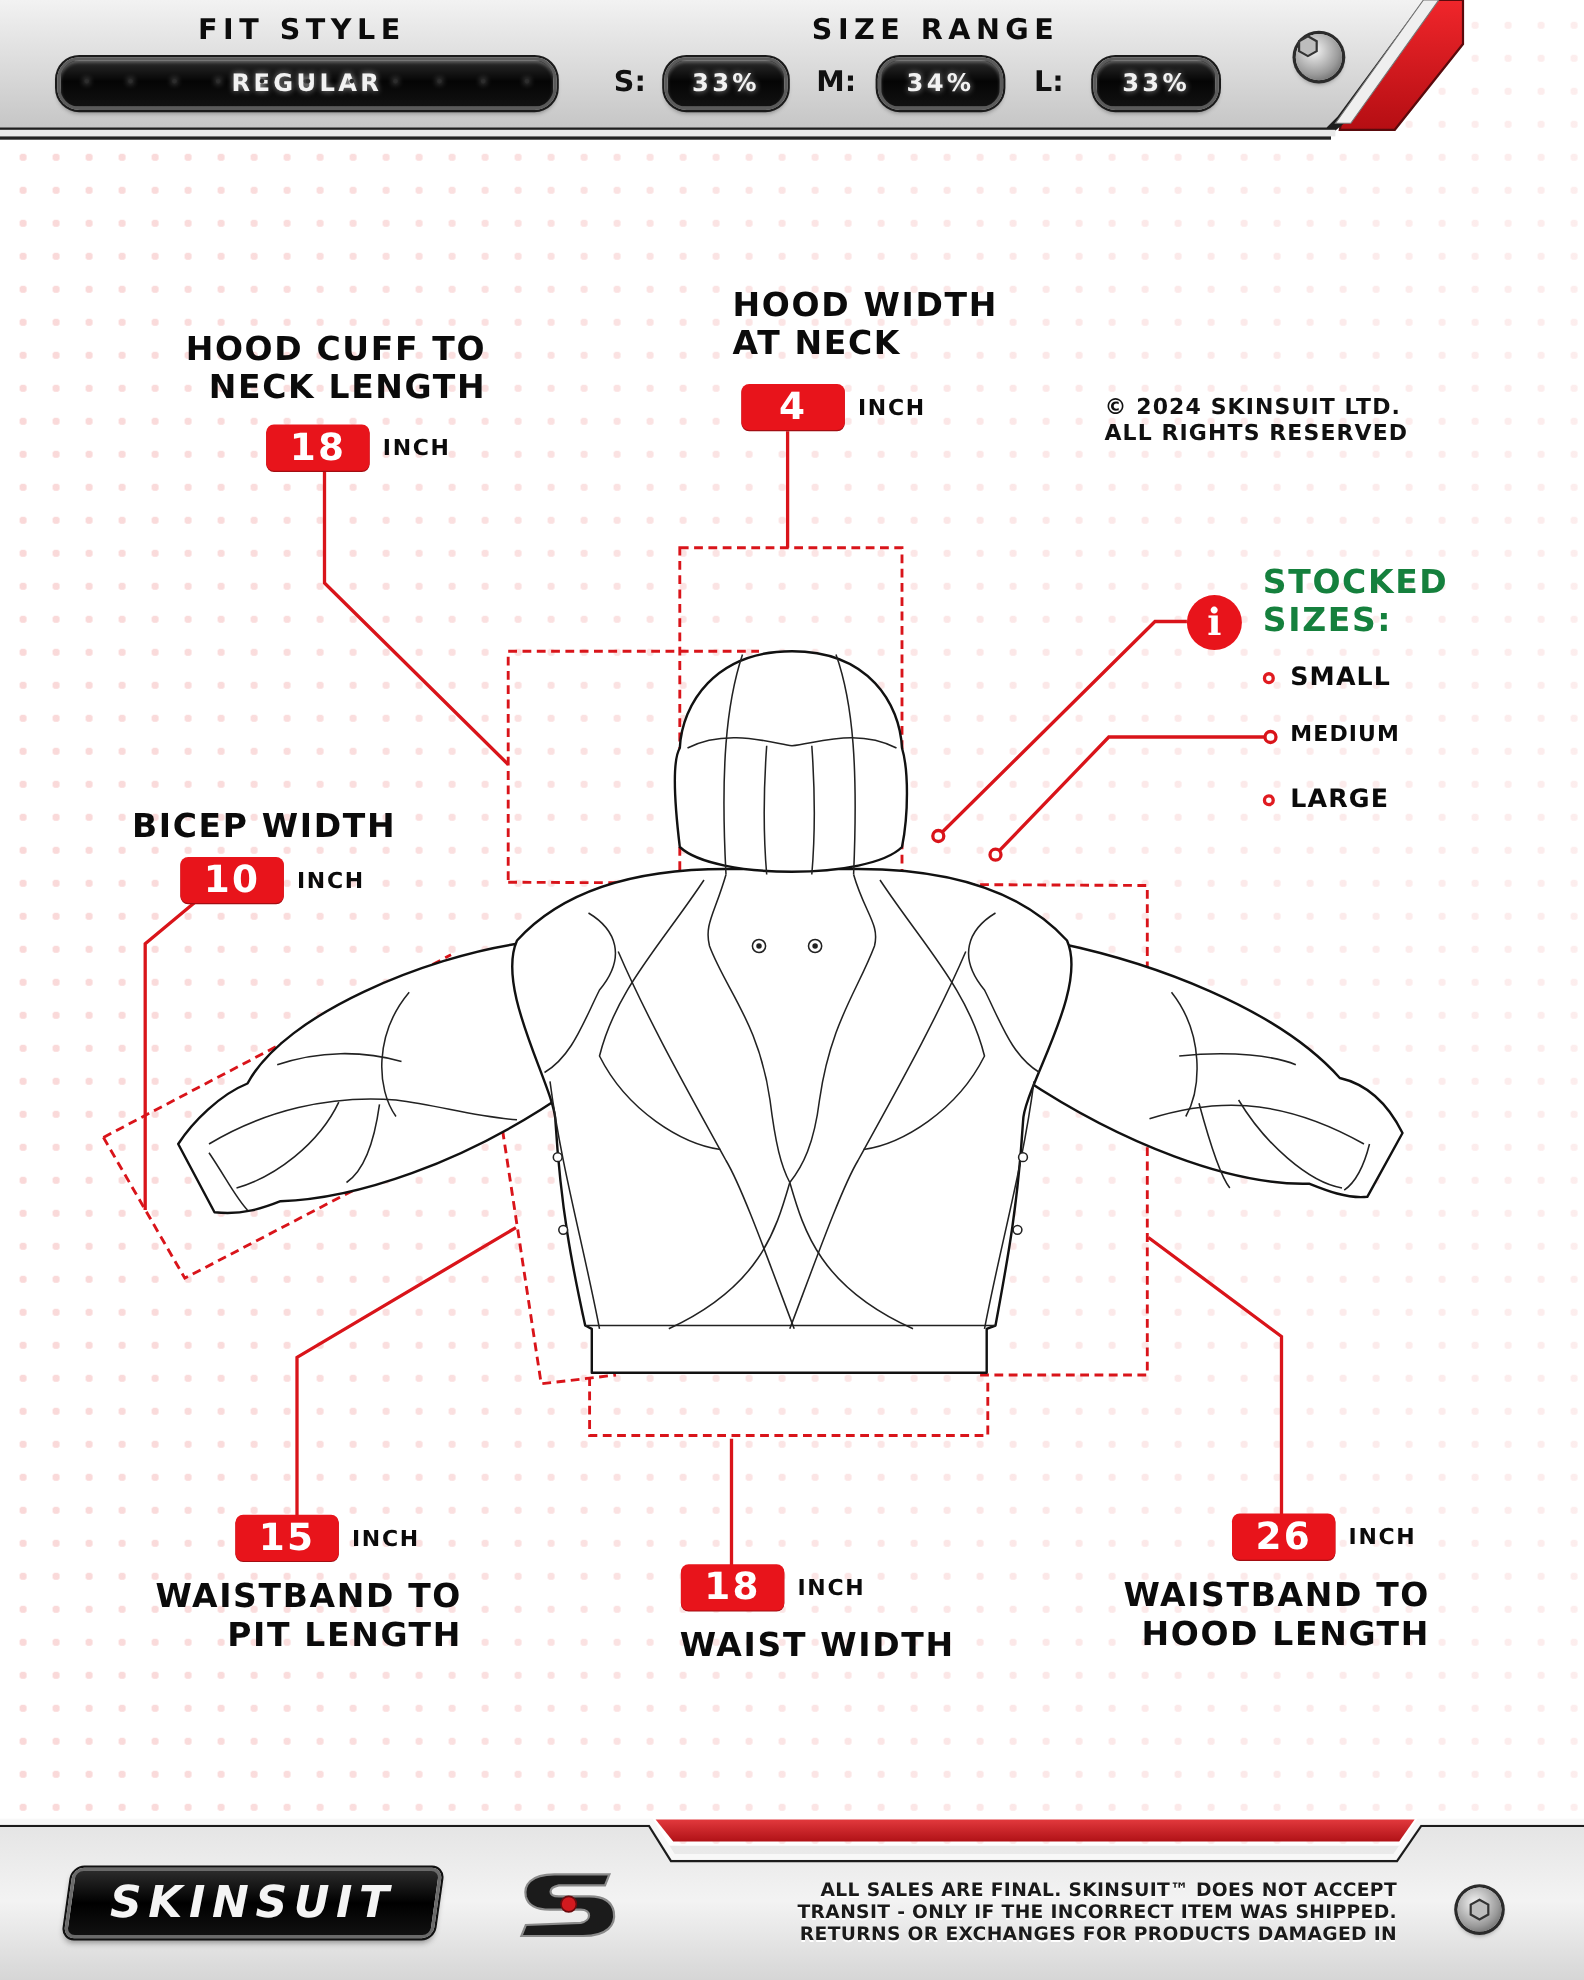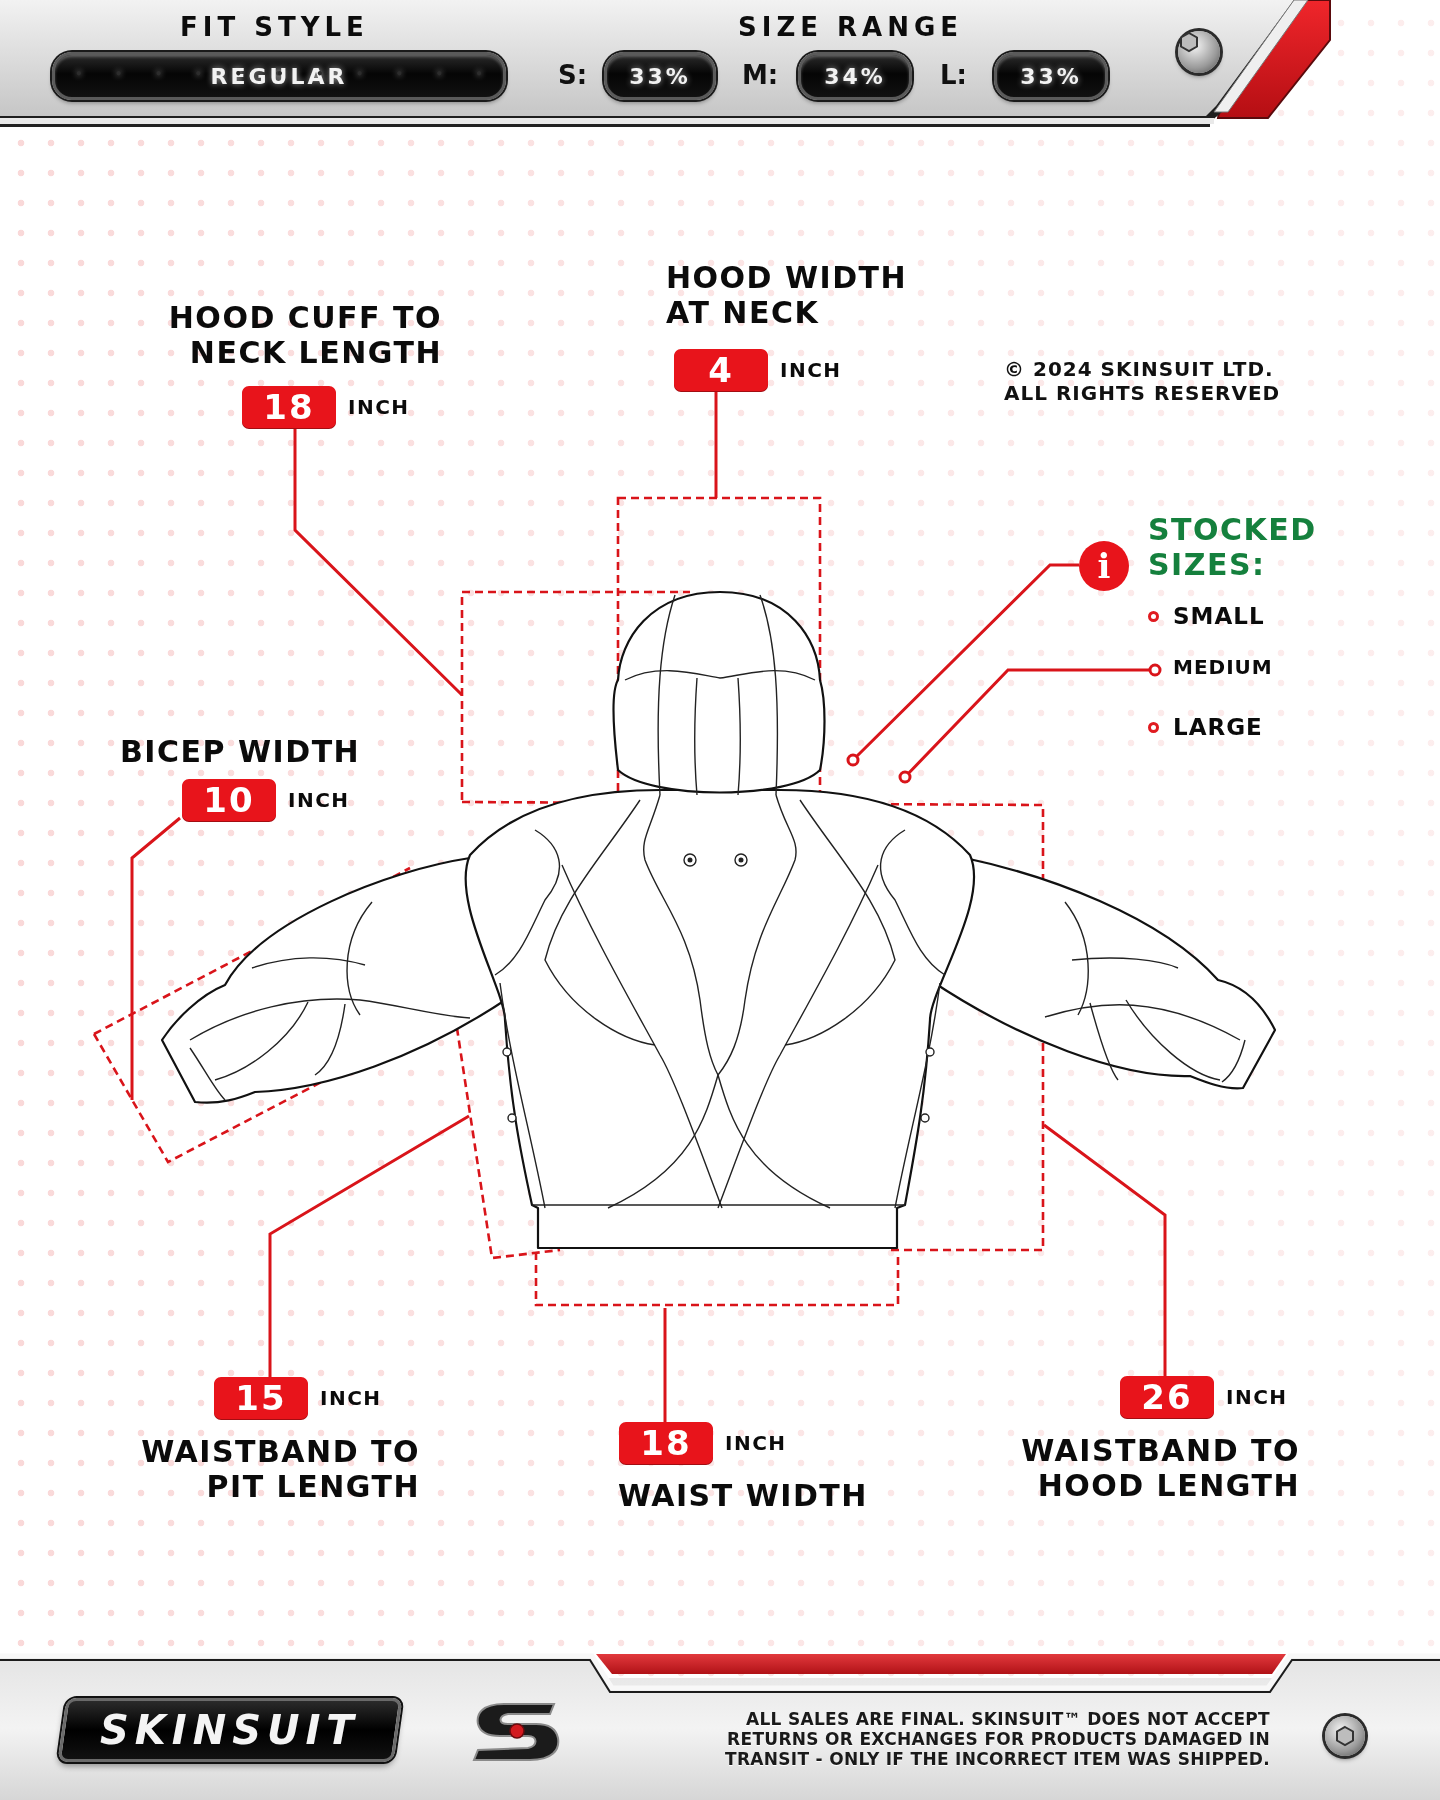--- a/index.html
+++ b/index.html
@@ -268,21 +268,21 @@
   <div>AT NECK</div>
 </div>
 <div class="badge-row" style="left:674px; top:349px;">
   <div class="badge">4</div>
   <div class="unit">INCH</div>
 </div>
 
 <div class="lbl" style="left:120px; top:734px;">
   <div>BICEP WIDTH</div>
 </div>
-<div class="badge-row" style="left:182px; top:779px;">
+<div class="badge-row" style="left:164px; top:779px;">
   <div class="badge">10</div>
   <div class="unit">INCH</div>
 </div>
 
 <div class="badge-row" style="left:214px; top:1377px;">
   <div class="badge">15</div>
   <div class="unit">INCH</div>
 </div>
 <div class="lbl right" style="left:100px; top:1434px; width:320px;">
   <div>WAISTBAND TO</div>
@@ -353,21 +353,21 @@
   <span class="logo-text">SKINSUIT</span>
 </div>
 
 <svg class="s-mark" viewBox="0 0 98 68">
   <path d="M86,6 L36,6 C14,6 8,16 10,26 C12,34 20,38 32,38 L60,38 C70,38 70,48 60,50 L10,52 L6,62 L62,62 C84,62 92,52 90,40 C88,30 80,26 68,26 L40,26 C30,26 30,18 40,16 L82,16 Z" fill="#1b1b1b" stroke="#8a8a8a" stroke-width="2"></path>
   <circle cx="49" cy="33" r="7" fill="#d21a1f" stroke="#6b0a0d" stroke-width="1.5"></circle>
 </svg>
 
 <div class="disclaimer">
   <div>ALL SALES ARE FINAL. SKINSUIT™ DOES NOT ACCEPT</div>
+  <div>TRANSIT - ONLY IF THE INCORRECT ITEM WAS SHIPPED.</div>
   <div>RETURNS OR EXCHANGES FOR PRODUCTS DAMAGED IN</div>
-  <div>TRANSIT - ONLY IF THE INCORRECT ITEM WAS SHIPPED.</div>
 </div>
 
 <div class="screw" style="left:1325px; top:1716px; width:40px; height:40px;">
   <svg viewBox="0 0 22 22">
       <polygon points="11,2 19,6.5 19,15.5 11,20 3,15.5 3,6.5" fill="#bdbdbd" stroke="#333" stroke-width="2"></polygon>
     </svg>
 </div>
 
 </body></html>

